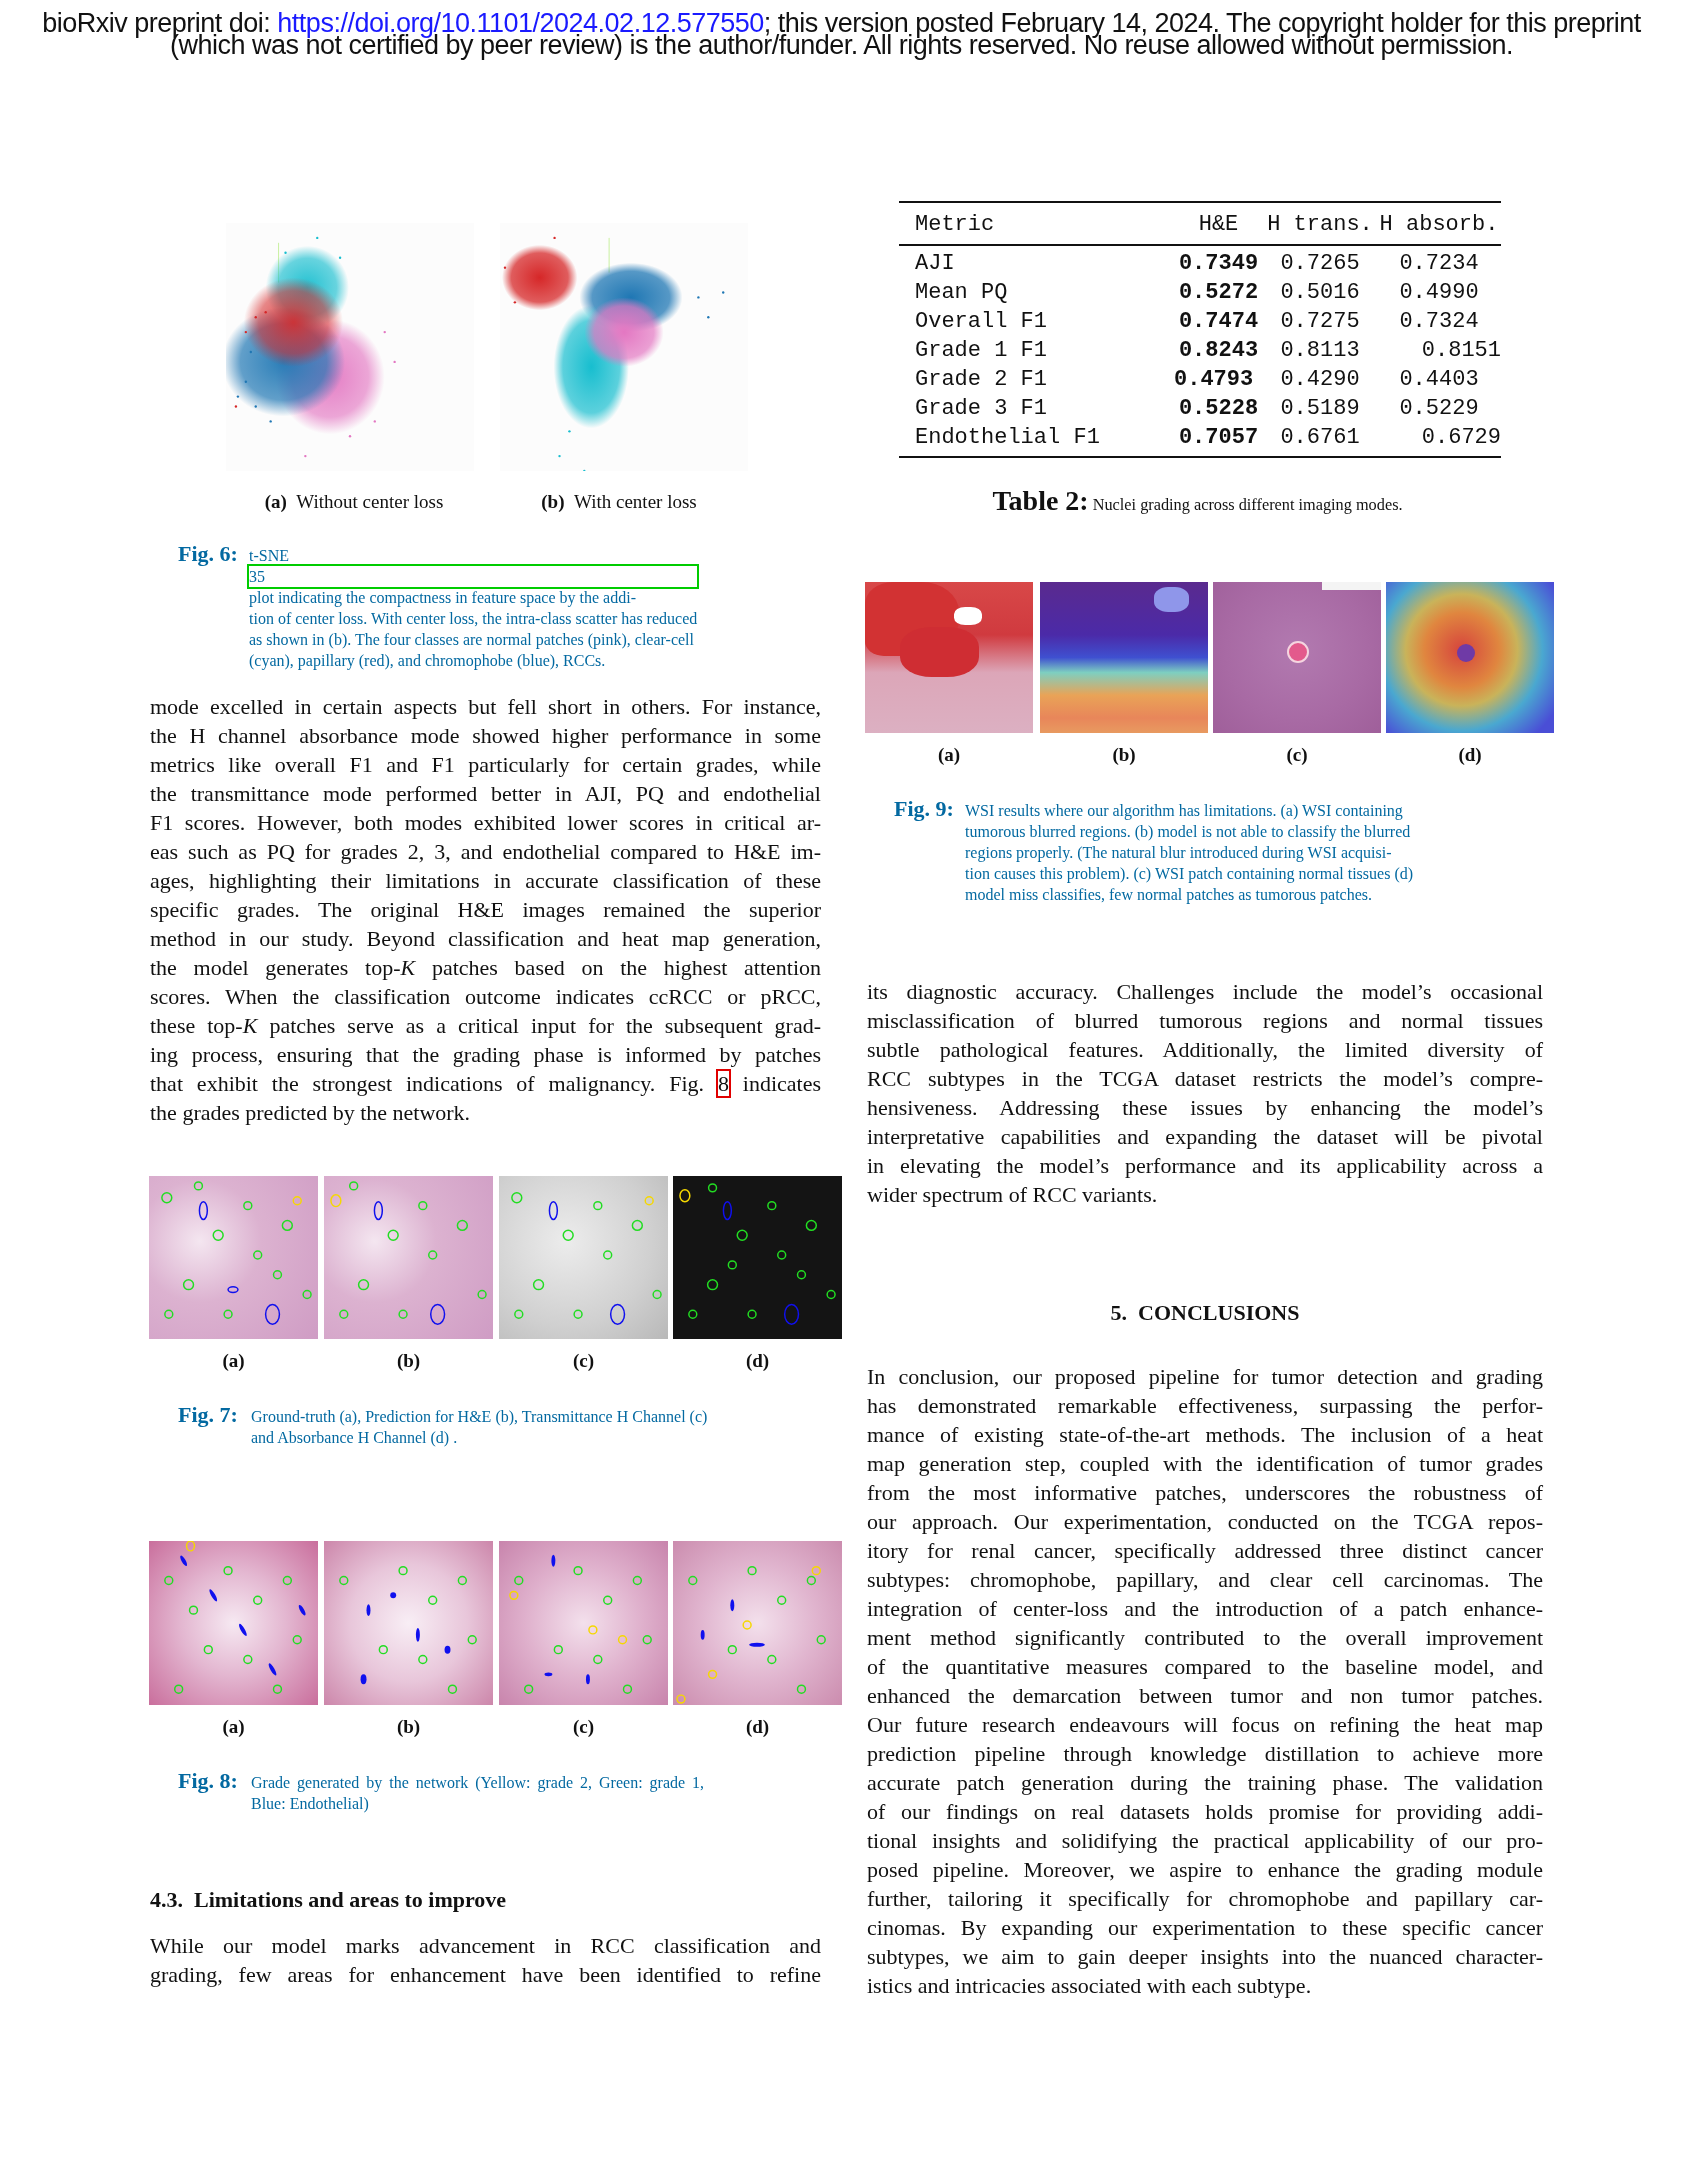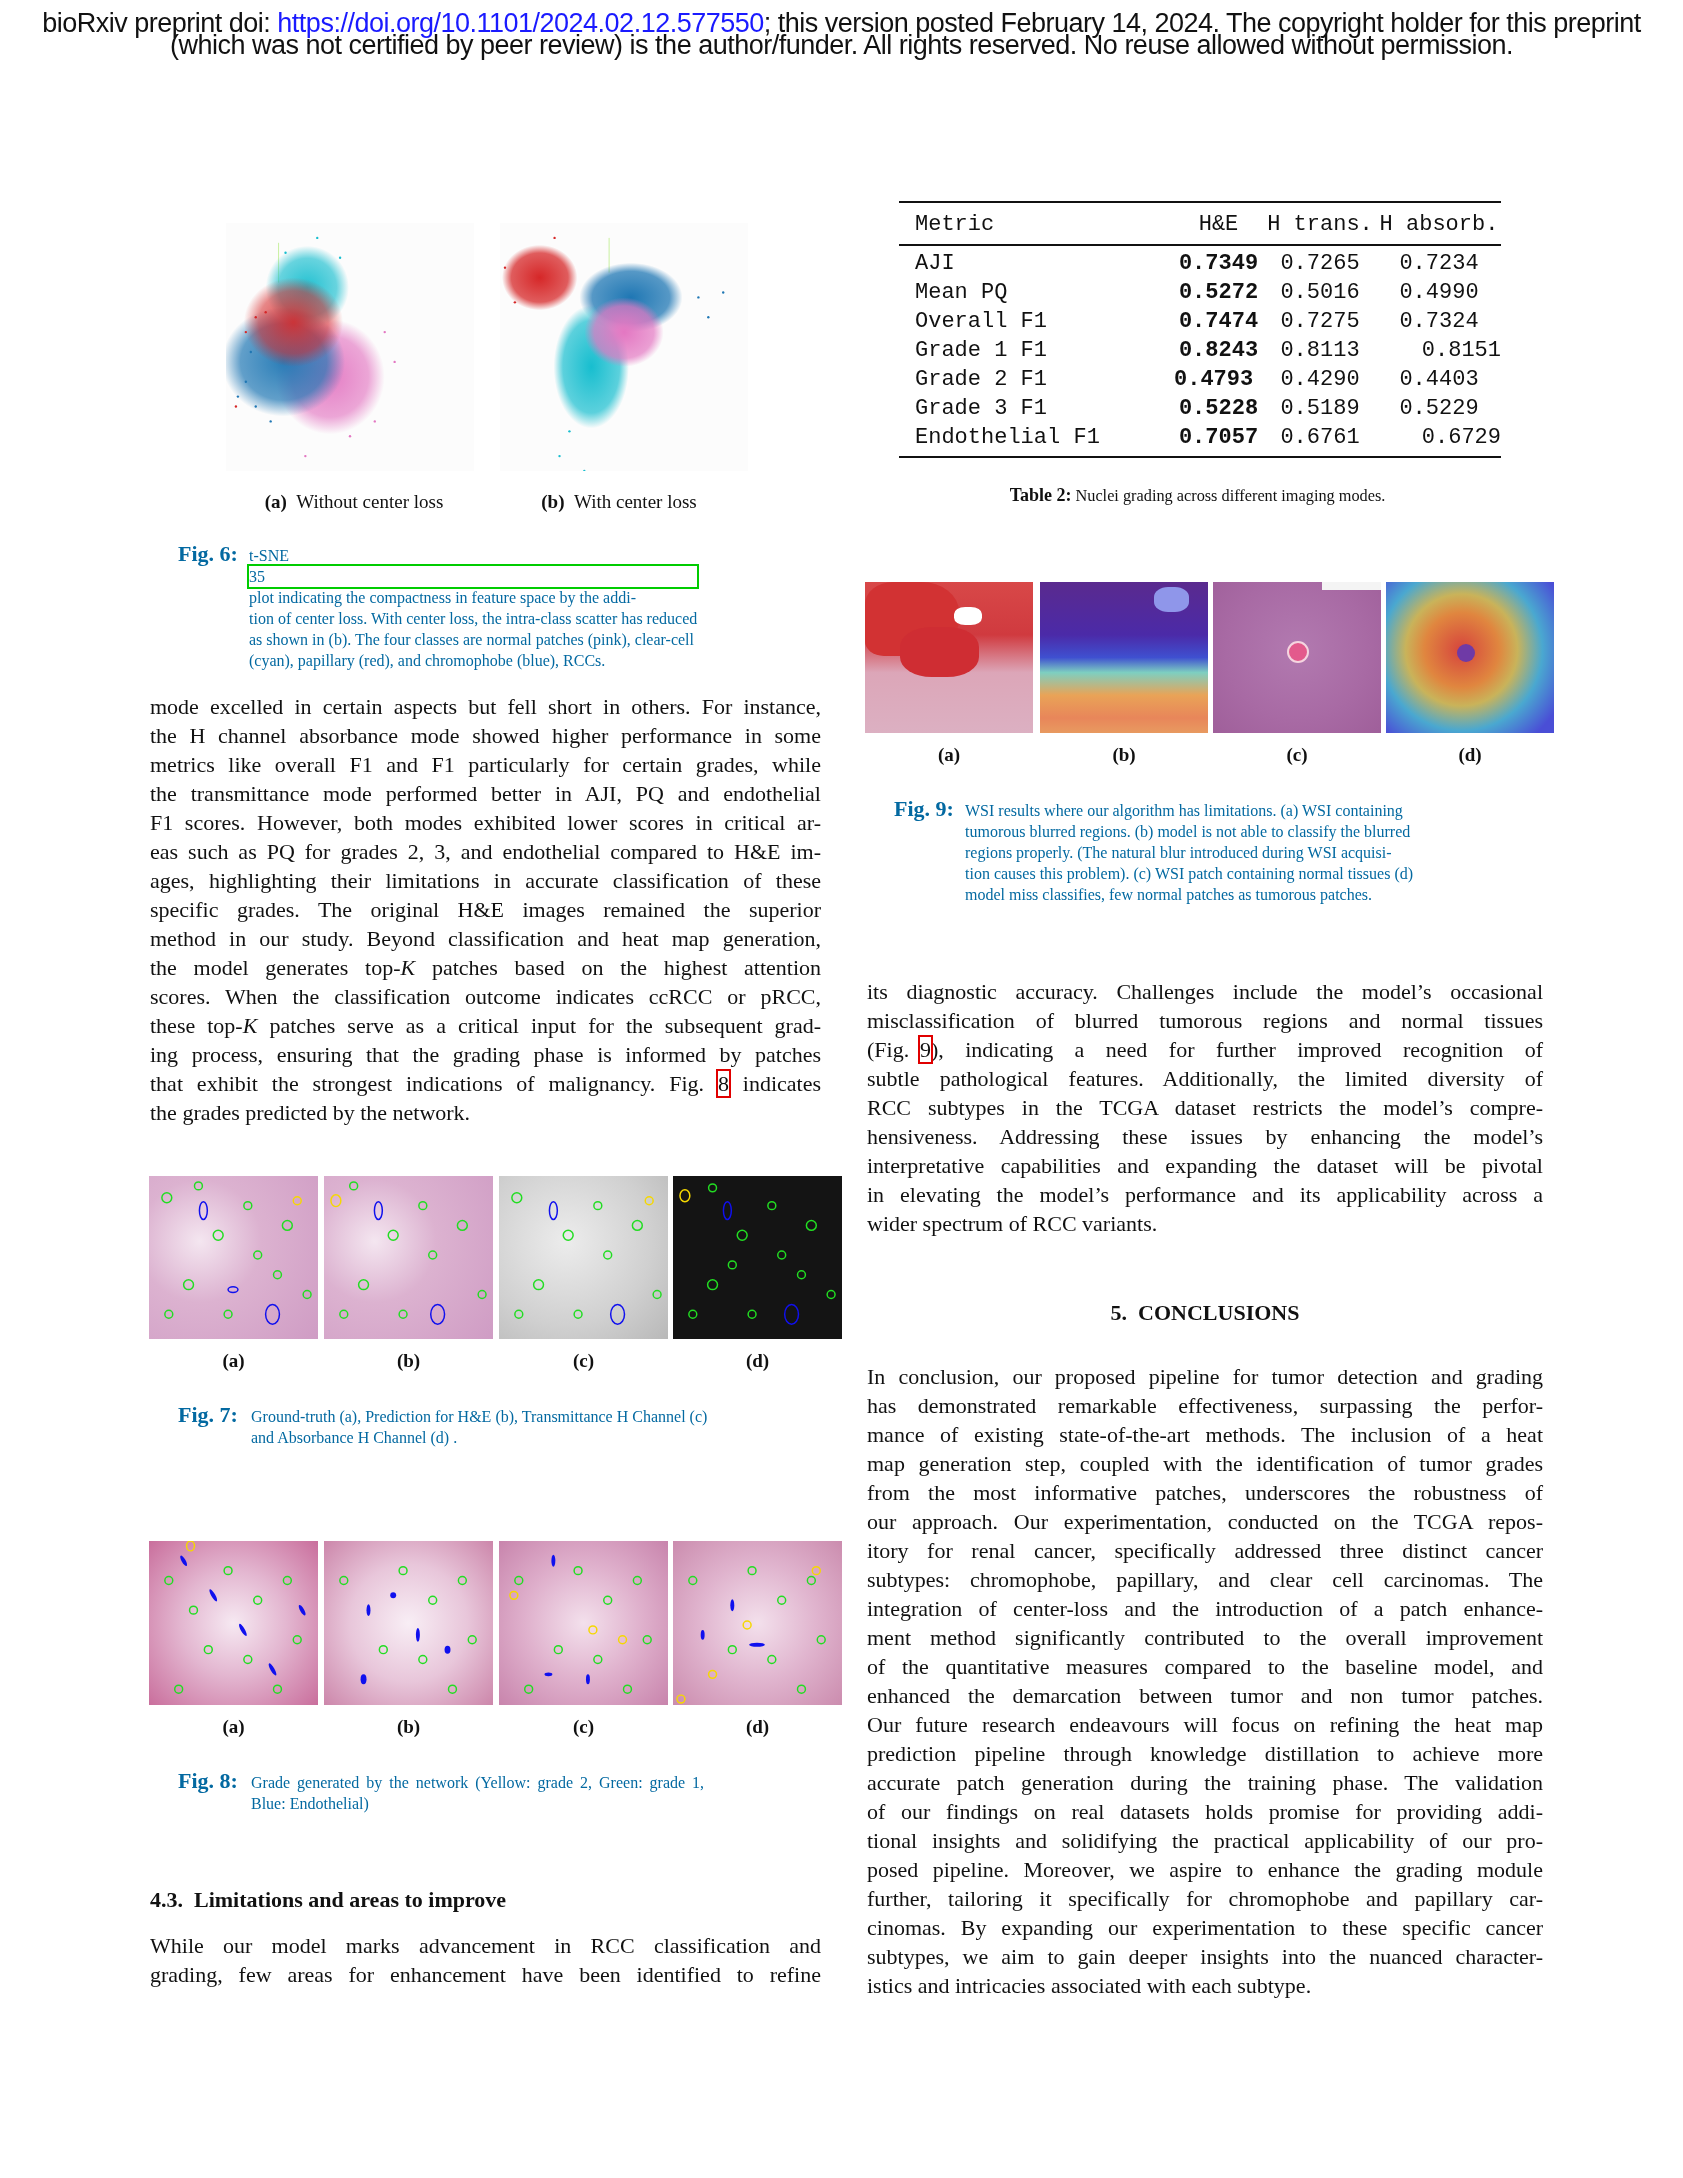--- a/index.html
+++ b/index.html
@@ -215,21 +215,21 @@
           <td style="padding-left:16px;">Endothelial F1</td>
           <td style="text-align:center; font-weight:bold;">0.7057</td>
           <td style="text-align:center;">0.6761</td>
           <td style="text-align:right;">0.6729</td>
         </tr>
   </tbody>
     </table>
   <div style="border-top:2px solid #111; margin-top:4px;"></div>
 </div>
 <div class="abs" style="left:871px; top:485px; width:653px; text-align:center;">
-  <span style="font-weight:bold; font-size:18px;">Table 2:</span>
+  <span style="font-weight:bold; font-size:28px;">Table 2:</span>
   <span style="font-size:16.3px;">Nuclei grading across different imaging modes.</span>
 </div>
 
 <div class="patch" style="left:865px; top:582px; width:168px; height:151px; background: linear-gradient(180deg, #d84848 0%, #d03a3f 35%, #dca6b8 60%, #dcb0c2 100%);">
   <div style="position:absolute; left:0; top:0; width:94px; height:74px; background:#d23233; border-radius:30% 40% 50% 20%;"></div>
   <div style="position:absolute; left:35px; top:45px; width:79px; height:50px; background:#cf2d33; border-radius:40%;"></div>
   <div style="position:absolute; left:89px; top:25px; width:28px; height:18px; background:#fff; border-radius:40%;"></div>
 </div>
 <div class="patch" style="left:1040px; top:582px; width:168px; height:151px; background: linear-gradient(180deg, #5a2a8e 0%, #4b2aa8 35%, #3f50d0 50%, #7ecfc0 60%, #e9a357 75%, #e8865a 90%, #e89a60 100%);">
   <div style="position:absolute; left:114px; top:5px; width:35px; height:25px; background:#8f96ea; border-radius:40%;"></div>
@@ -480,21 +480,20 @@
 
 <div class="abs section-title" style="left:150px; top:1887px; white-space:pre;">4.3.  Limitations and areas to improve</div>
 <div class="abs para" style="left:150px; top:1931px; width:671px;">
   <span class="line">While our model marks advancement in RCC classification and</span>
   <span class="line">grading, few areas for enhancement have been identified to refine</span>
 </div>
 
 <div class="abs para" style="left:867px; top:977px; width:676px;">
   <span class="line">its diagnostic accuracy.  Challenges include the model’s occasional</span>
   <span class="line">misclassification of blurred tumorous regions and normal tissues</span>
-  <span class="line"><span>(Fig. </span><span class="ref-red">9</span><span style="white-space:pre;">),  indicating  a  need  for  further  improved  recognition  of</span></span>
   <span class="line">subtle pathological features.  Additionally, the limited diversity of</span>
   <span class="line">RCC subtypes in the TCGA dataset restricts the model’s compre-</span>
   <span class="line">hensiveness.   Addressing these issues by enhancing the model’s</span>
   <span class="line">interpretative capabilities and expanding the dataset will be pivotal</span>
   <span class="line">in elevating the model’s performance and its applicability across a</span>
   <span class="line last">wider spectrum of RCC variants.</span>
 </div>
 
 <div class="abs section-title" style="left:867px; top:1300px; width:676px; text-align:center; white-space:pre;">5.  CONCLUSIONS</div>
 <div class="abs para" style="left:867px; top:1362px; width:676px;">

